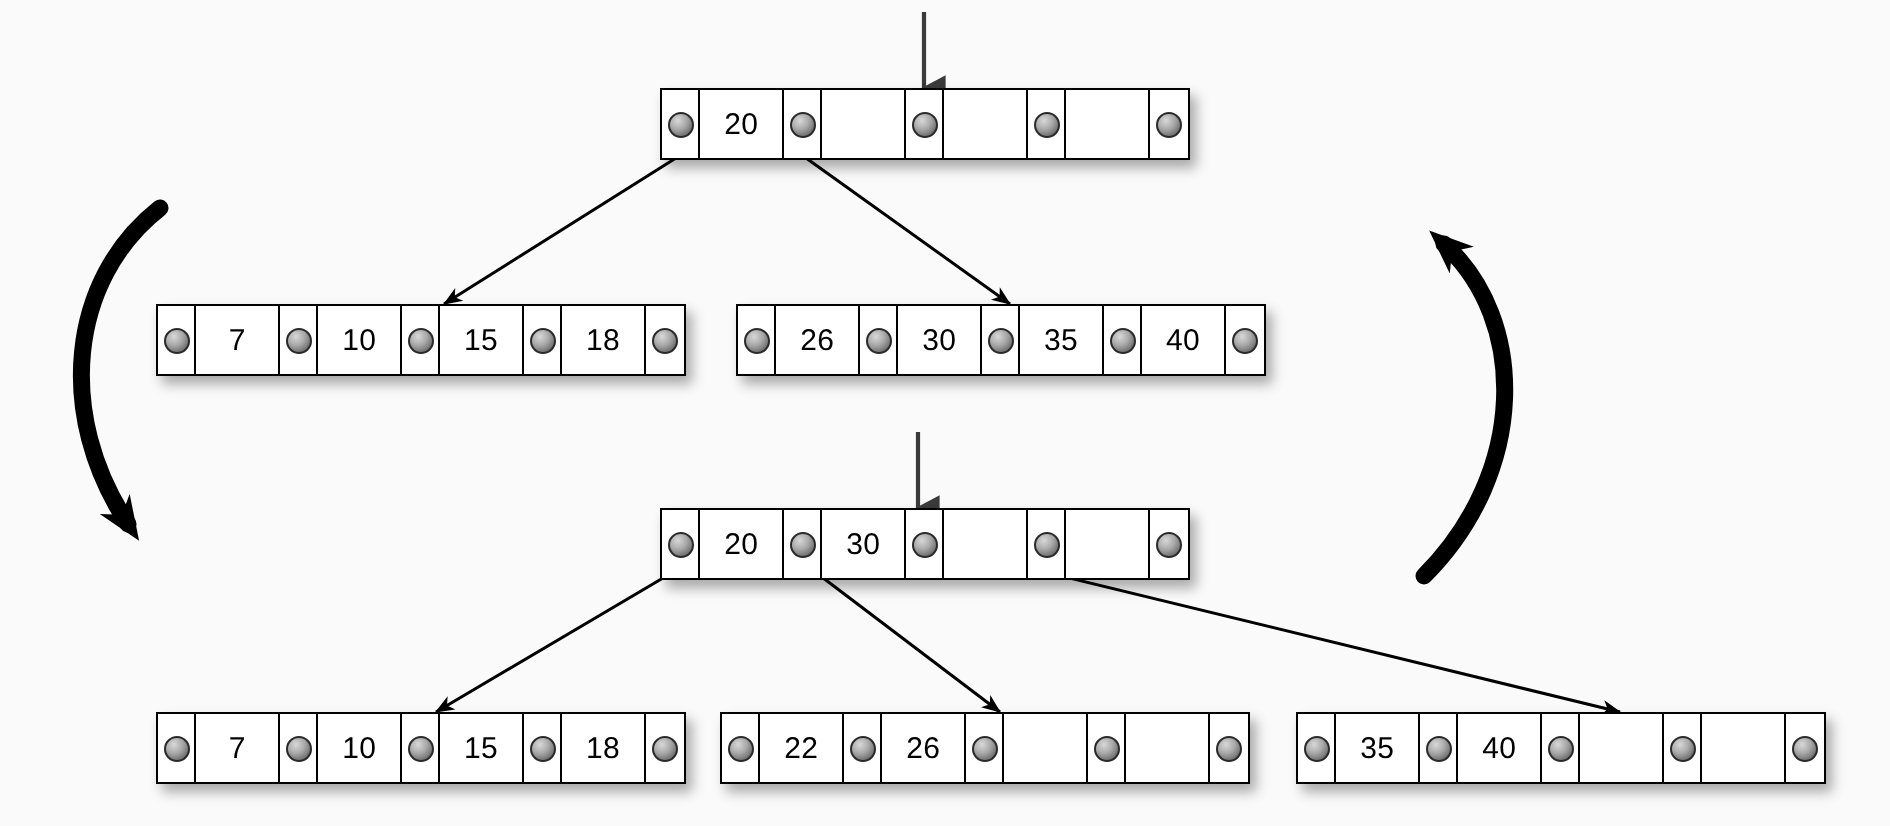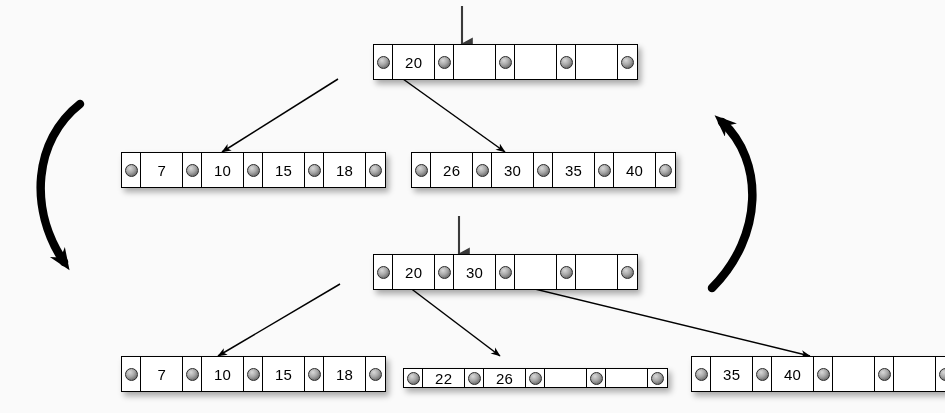--- a/index.html
+++ b/index.html
@@ -16,21 +16,20 @@
 
   
   .node{
     position:absolute;
     display:flex;
     align-items:stretch;
     background:#ffffff;
     border:1.6px solid #000;
     box-sizing:border-box;
     box-shadow:3px 4px 6px rgba(0,0,0,0.33);
-    margin-left:43px;
   }
   .cell{
     box-sizing:border-box;
     border-right:1.6px solid #000;
     display:flex;align-items:center;justify-content:center;
     background:#ffffff;
   }
   .cell:last-child{border-right:none;}
   .cell.ptr{}
   .cell.key{font-size:15px;color:#000;letter-spacing:0.2px;}
@@ -223,21 +222,21 @@
         <span class="dot"></span>
       </div>
       <div class="cell key" style="width: 54px;">
         <span>18</span>
       </div>
       <div class="cell ptr" style="width: 25px;">
         <span class="dot"></span>
       </div>
     </div>
 
-  <div class="node" style="left:360px;top:368px;width:265px;height:20px;">
+  <div class="node" style="left:360px;top:356px;width:265px;height:36px;">
       <div class="cell ptr" style="width: 25px;">
         <span class="dot"></span>
       </div>
       <div class="cell key" style="width: 54px;">
         <span>22</span>
       </div>
       <div class="cell ptr" style="width: 25px;">
         <span class="dot"></span>
       </div>
       <div class="cell key" style="width: 54px;">

